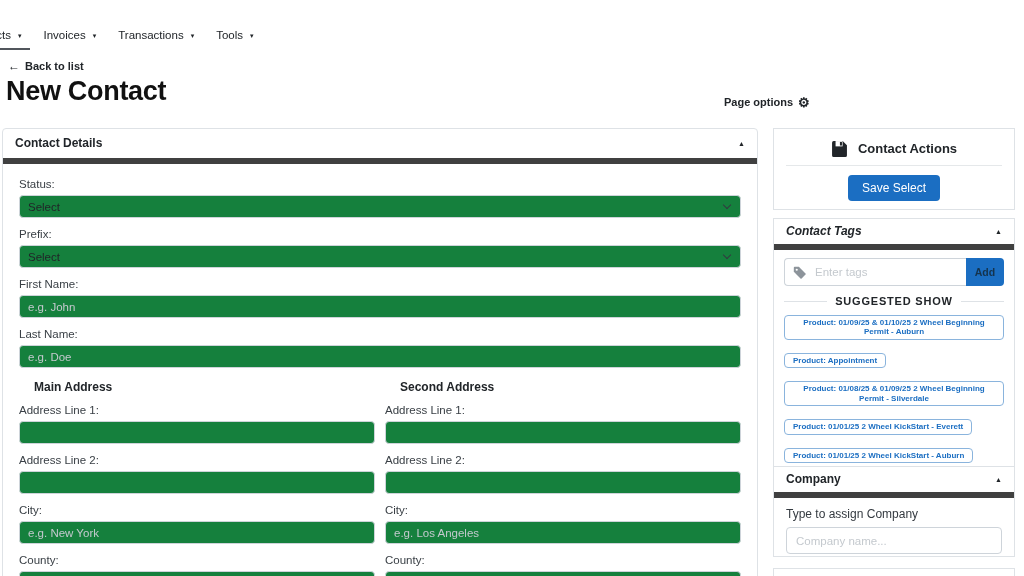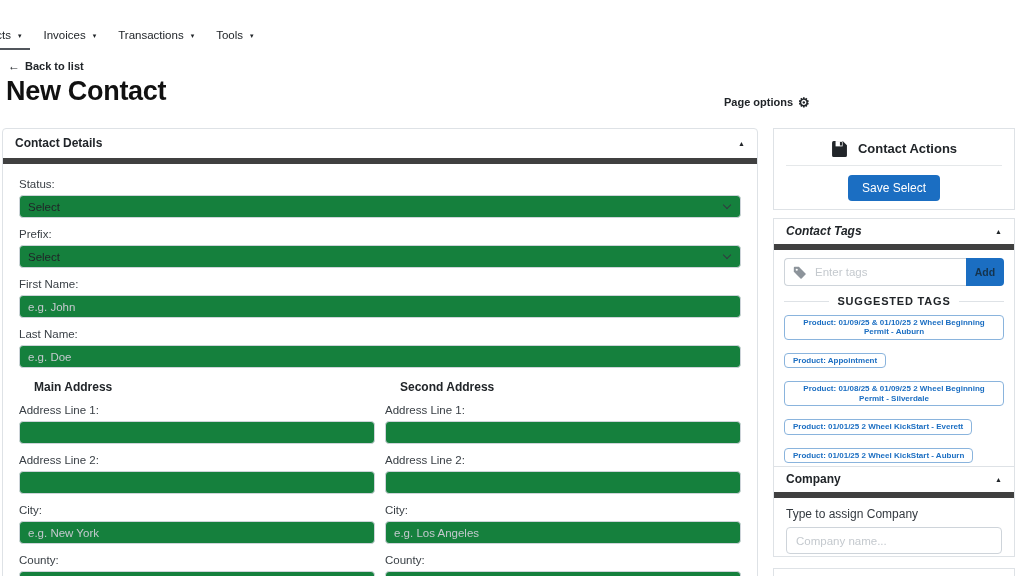--- a/index.html
+++ b/index.html
@@ -218,21 +218,21 @@
           <svg class="icon-svg" width="13" height="13" viewBox="0 0 16 16">
             <path d="M1 2a1 1 0 0 1 1-1h5.2L15.4 9.2a1 1 0 0 1 0 1.4l-4.8 4.8a1 1 0 0 1-1.4 0L1 7.2V2z" fill="#8d949b"></path>
             <circle cx="4.6" cy="4.6" r="1.35" fill="#fff"></circle>
           </svg>
           <input class="tag-input" placeholder="Enter tags" style="">
         </div>
         <button class="add-btn">Add</button>
       </div>
       <div class="sep-row">
         <span class="sep-line"></span>
-        <span class="sep-text">SUGGESTED TAGS</span>
+        <span class="sep-text">SUGGESTED SHOW</span>
         <span class="sep-line"></span>
       </div>
       <div class="tags-list">
           <button class="tag">Product: 01/09/25 &amp; 01/10/25 2 Wheel Beginning Permit - Auburn</button>
           <button class="tag">Product: Appointment</button>
           <button class="tag">Product: 01/08/25 &amp; 01/09/25 2 Wheel Beginning Permit - Silverdale</button>
           <button class="tag">Product: 01/01/25 2 Wheel KickStart - Everett</button>
           <button class="tag">Product: 01/01/25 2 Wheel KickStart - Auburn</button>
         </div>
       <div class="show-more-row">

